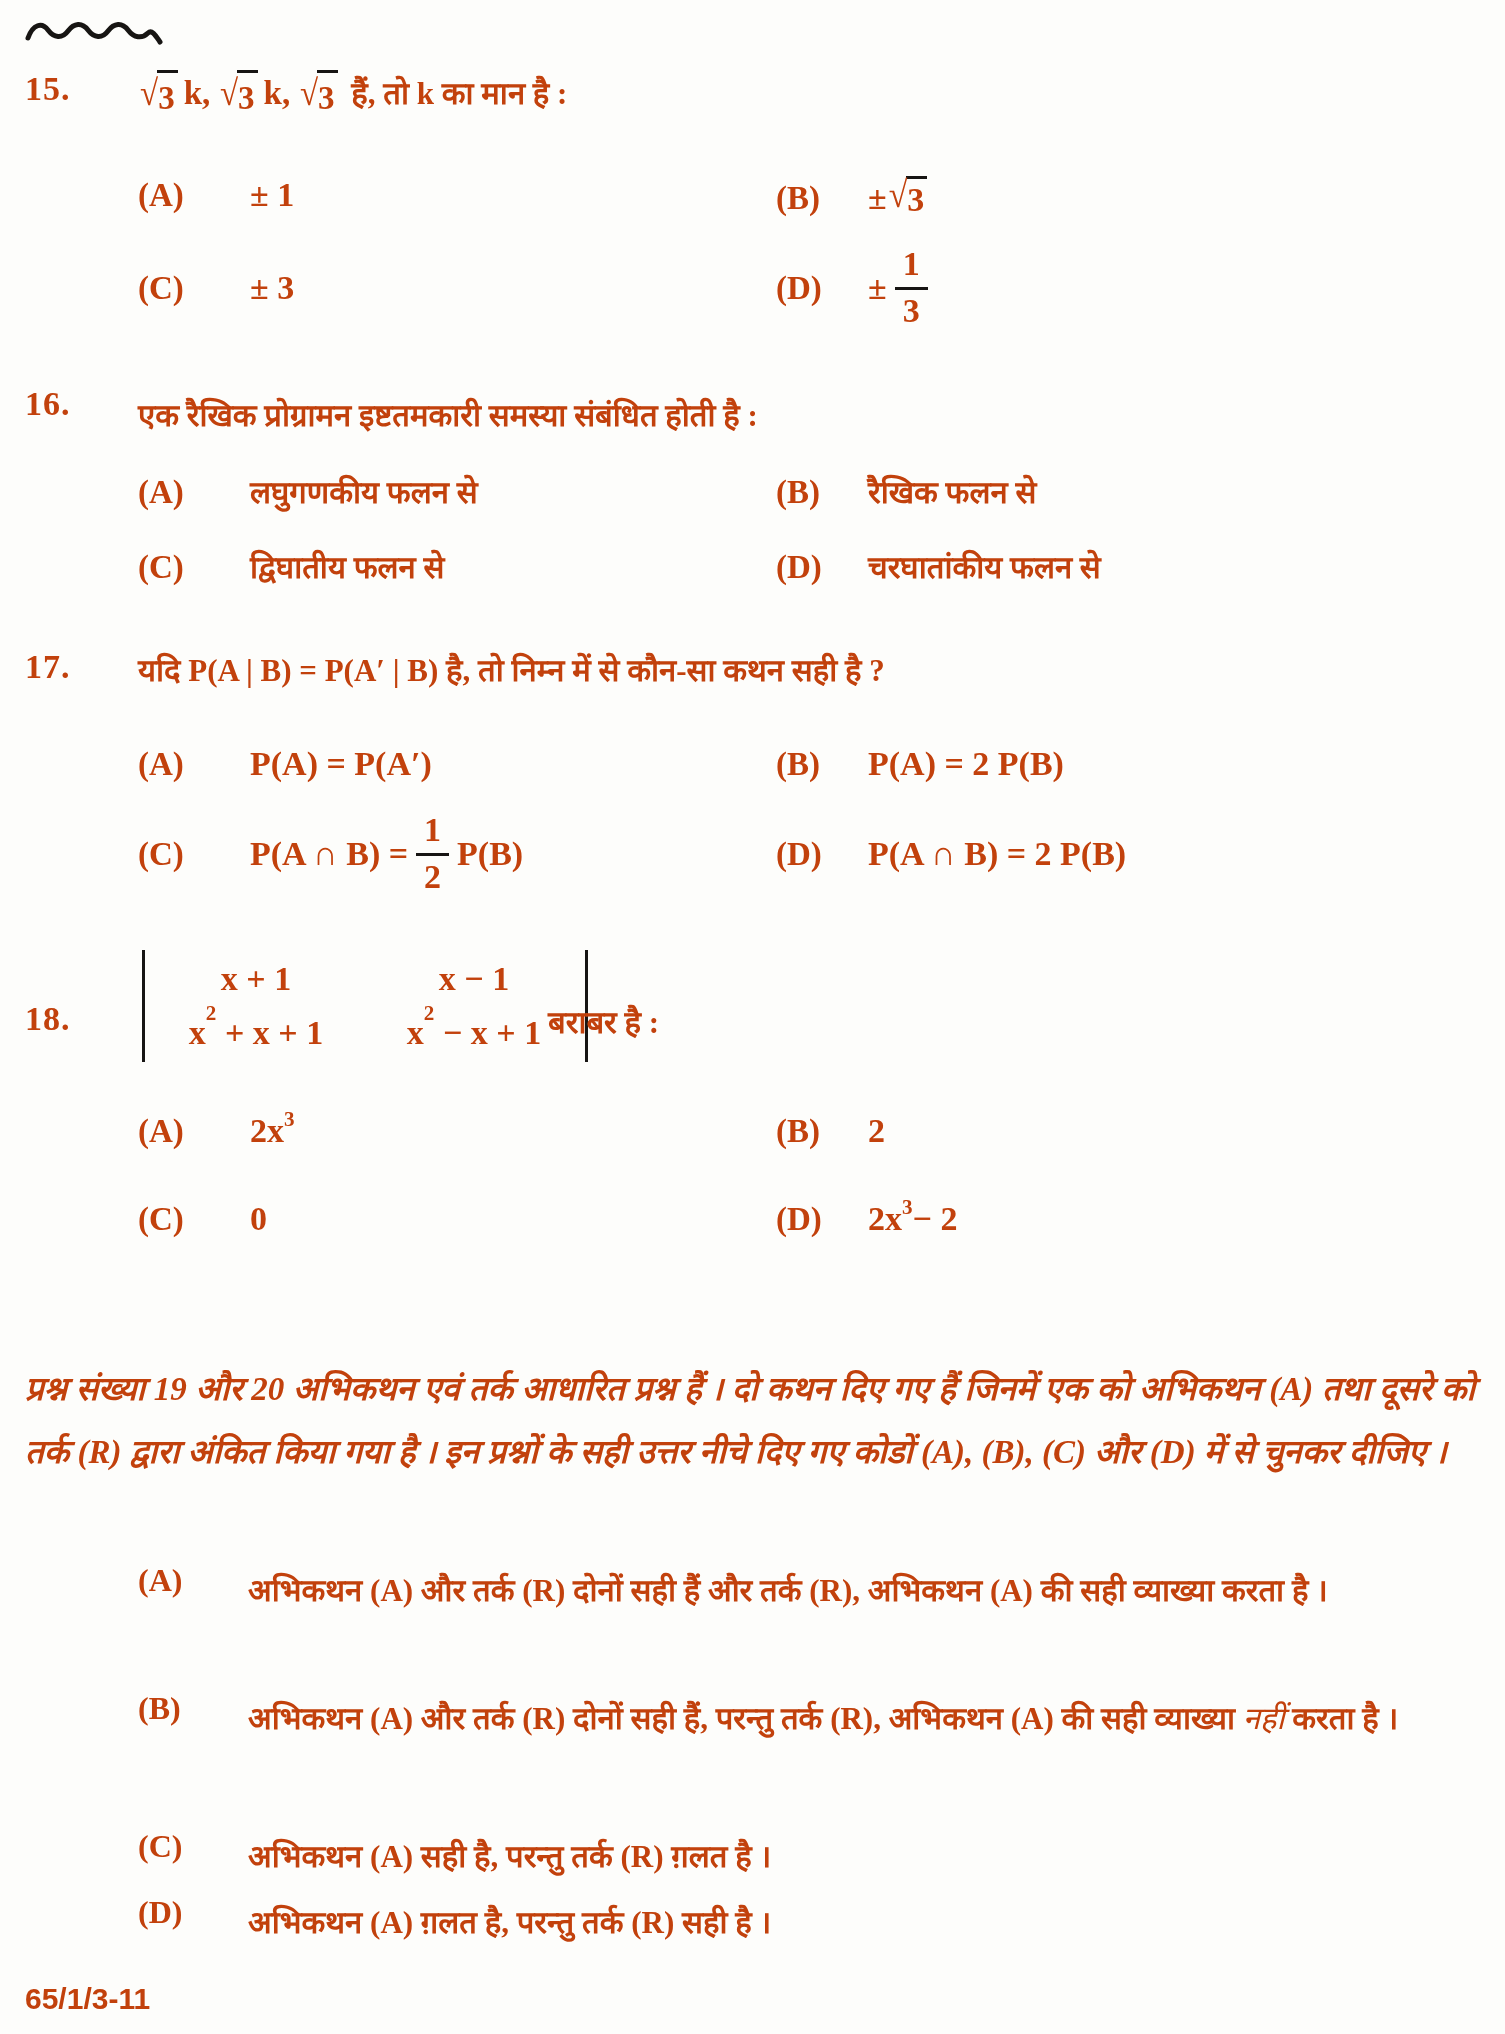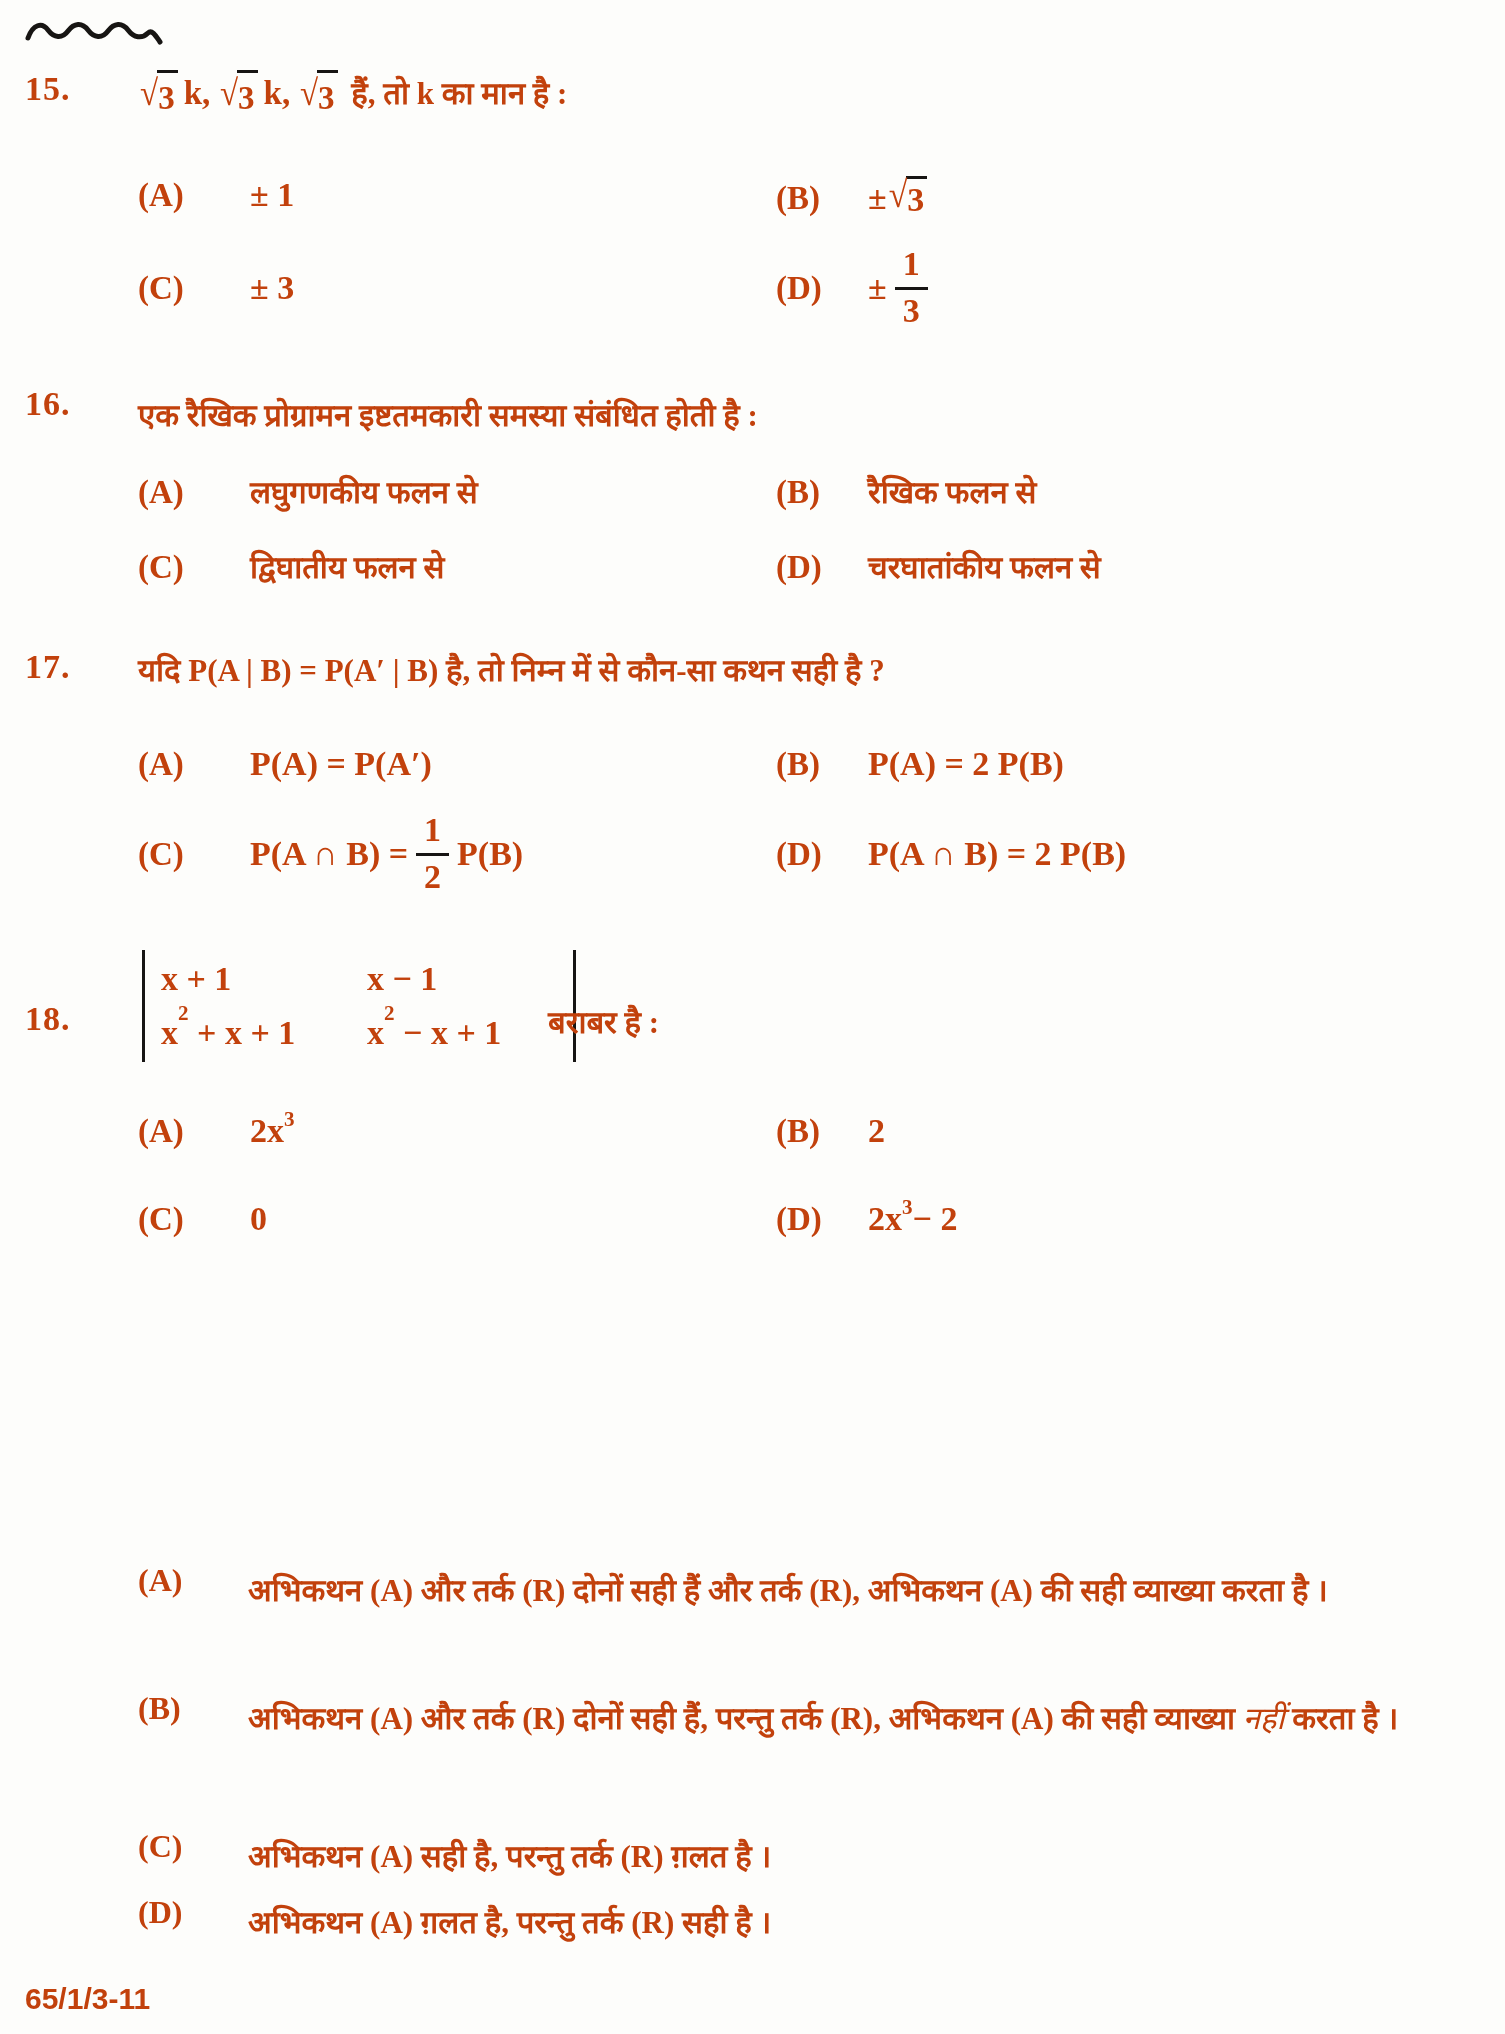--- a/index.html
+++ b/index.html
@@ -36,21 +36,21 @@
   
   .sqrt { display:inline-flex; align-items:flex-start; margin:0 6px 0 2px; }
   .sqrt .rsign { font-weight:bold; transform:scaleY(1.1); }
   .sqrt .rad { border-top:3px solid #171513; padding:2px 3px 0 1px; margin-left:-1px; font-weight:bold; }
   
   .det {
     position:absolute; left:142px; top:950px;
     border-left:3px solid #171513; border-right:3px solid #171513;
     padding:10px 16px;
   }
-  .drow { display:grid; grid-template-columns:190px 190px; column-gap:16px; text-align:left;
+  .drow { display:grid; grid-template-columns:190px 190px; column-gap:28px; text-align:center;
           font-size:34px; font-weight:bold; }
   .drow.first { margin-bottom:16px; }
   sup { font-size:0.62em; line-height:0; position:relative; top:-0.55em; font-weight:bold; }
   
   .instr {
     position:absolute; left:25px; top:1358px; width:1450px;
     font-size:33px; font-weight:bold; font-style:italic;
     line-height:63px; text-align:justify;
   }
   .iopt { position:absolute; left:138px; width:1340px; }
@@ -230,20 +230,21 @@
         <span class="olabel">(D)</span>
         <span class="ovalue">
             <span>2x</span>
             <sup>3</sup>
             <span> − 2</span>
           </span>
       </div>
     </div>
   </div>
 
+  <div class="instr">प्रश्न संख्या 19 और 20 अभिकथन एवं तर्क आधारित प्रश्न हैं । दो कथन दिए गए हैं जिनमें एक को अभिकथन (A) तथा दूसरे को तर्क (R) द्वारा अंकित किया गया है । इन प्रश्नों के सही उत्तर नीचे दिए गए कोडों (A), (B), (C) और (D) में से चुनकर दीजिए ।</div>
 
   <div class="iopt" style="top:1562px">
     <span class="olabel">(A)</span>
     <span class="otext">अभिकथन (A) और तर्क (R) दोनों सही हैं और तर्क (R), अभिकथन (A) की सही व्याख्या करता है ।</span>
   </div>
 
   <div class="iopt" style="top:1690px">
     <span class="olabel">(B)</span>
     <span class="otext"><span>अभिकथन (A) और तर्क (R) दोनों सही हैं, परन्तु तर्क (R), अभिकथन (A) की सही व्याख्या </span><span class="em-bi">नहीं</span><span> करता है ।</span></span>
   </div>

